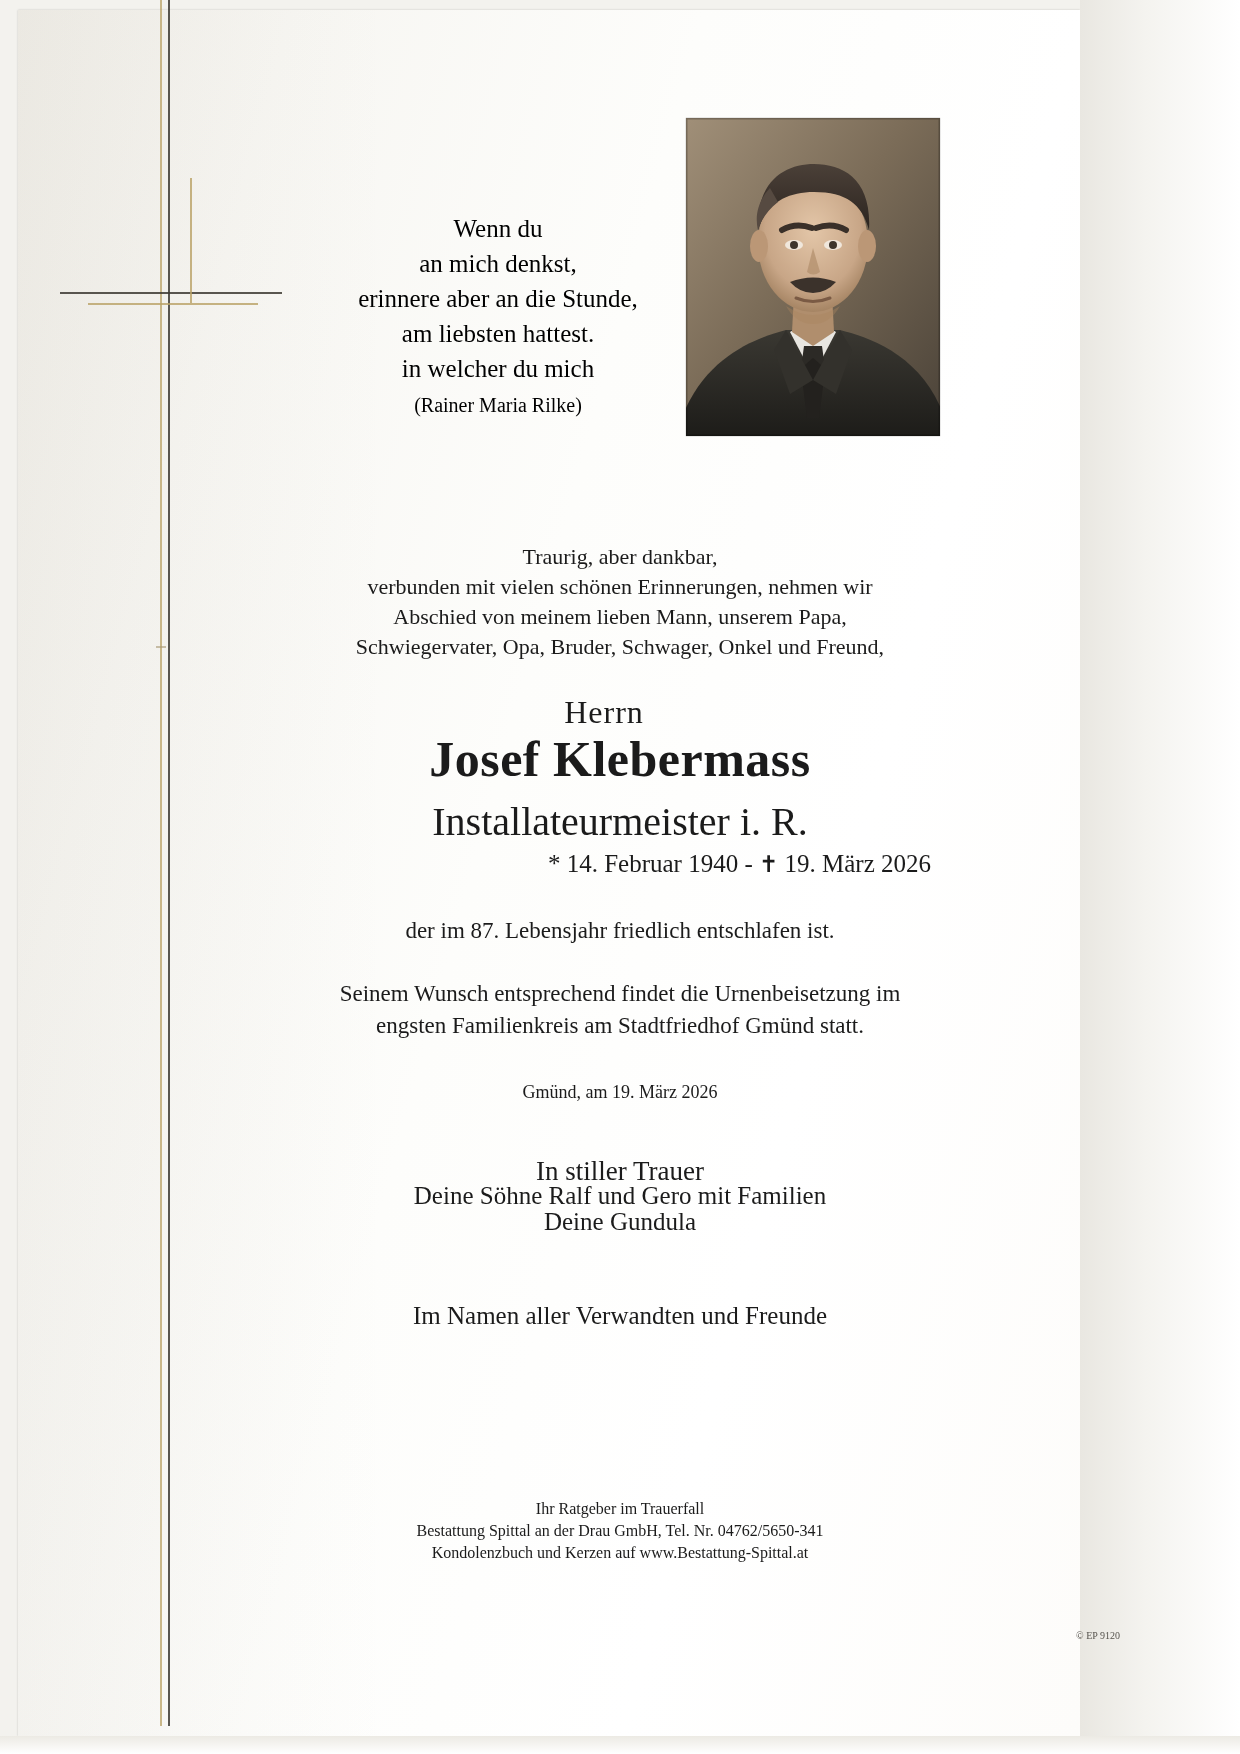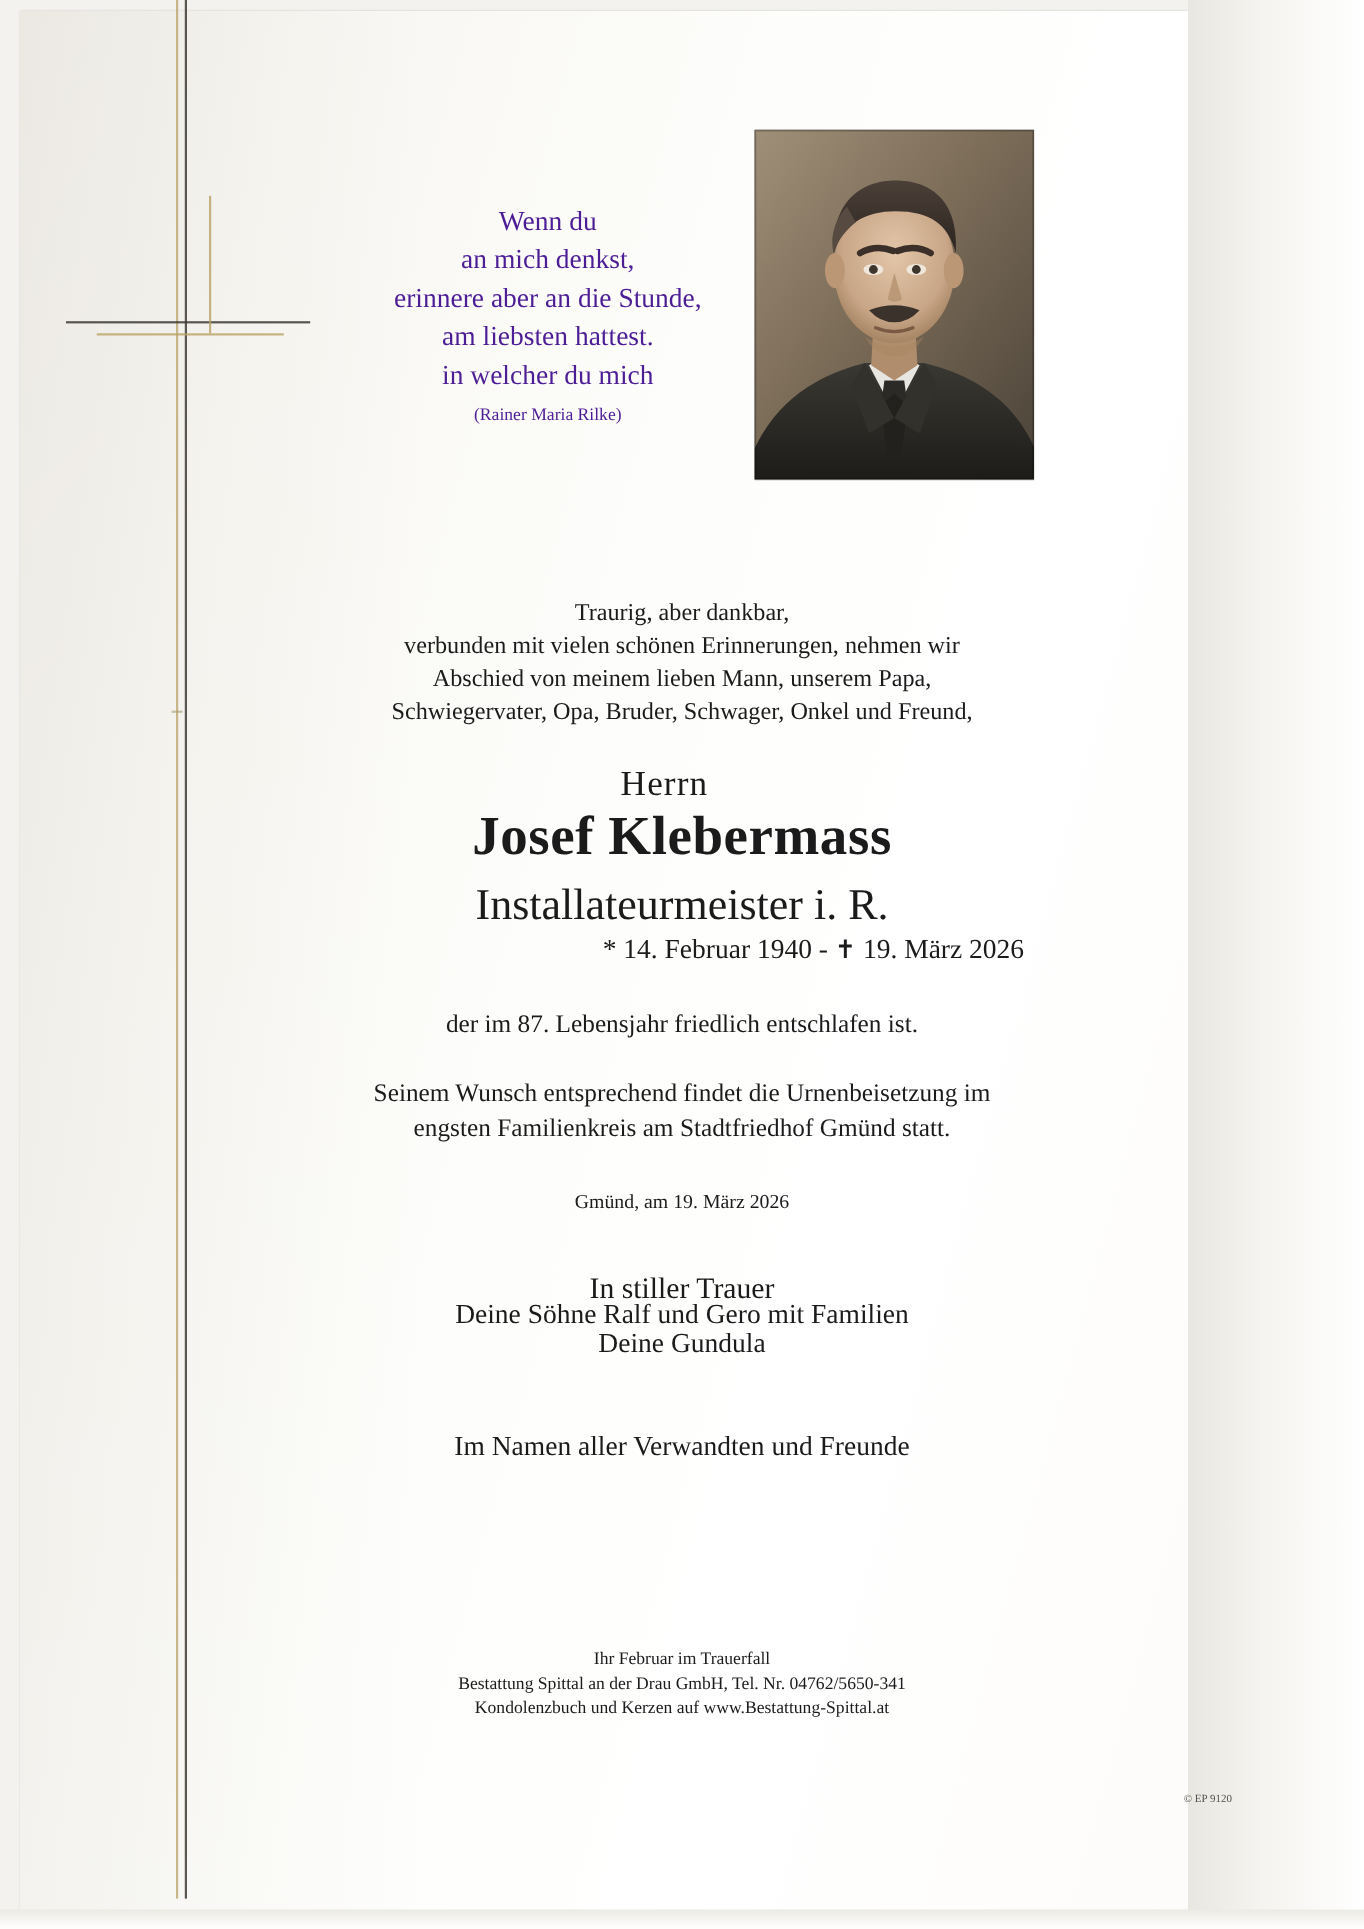--- a/index.html
+++ b/index.html
@@ -122,29 +122,29 @@
       radial-gradient(circle at 48% 34%, #8e7a66 0%, #6d5b4a 28%, #3b3630 62%, #221f1c 100%);
     box-shadow: 0 0 1px rgba(0,0,0,0.5);
     overflow: hidden;
   }
   .portrait svg { display: block; }
 
   
   .poem {
     position: absolute;
     left: 300px;
-    top: 184px;
+    top: 211px;
     width: 396px;
     text-align: center;
     font-size: 25px;
     line-height: 35px;
-    color: #4c1d95;
+    color: #000000;
   }
   .poem .attrib {
-    font-size: 16px;
+    font-size: 20px;
     line-height: 26px;
     margin-top: 6px;
     text-align: center;
   }
 
   .intro {
     position: absolute;
     left: 300px;
     top: 542px;
     width: 640px;
@@ -383,18 +383,18 @@
 </div>
 
 <div class="place-date">Gmünd, am 19. März 2026</div>
 
 <div class="mourn-title">In stiller Trauer</div>
 <div class="mourn-1">Deine Gundula</div>
 <div class="mourn-2">Deine Söhne Ralf und Gero mit Familien</div>
 <div class="mourn-3">Im Namen aller Verwandten und Freunde</div>
 
 <div class="footer">
-  <div>Ihr Februar im Trauerfall</div>
+  <div>Ihr Ratgeber im Trauerfall</div>
   <div>Bestattung Spittal an der Drau GmbH, Tel. Nr. 04762/5650-341</div>
   <div>Kondolenzbuch und Kerzen auf www.Bestattung-Spittal.at</div>
 </div>
 
 <div class="copyright">© EP 9120</div>
 
 </body></html>

